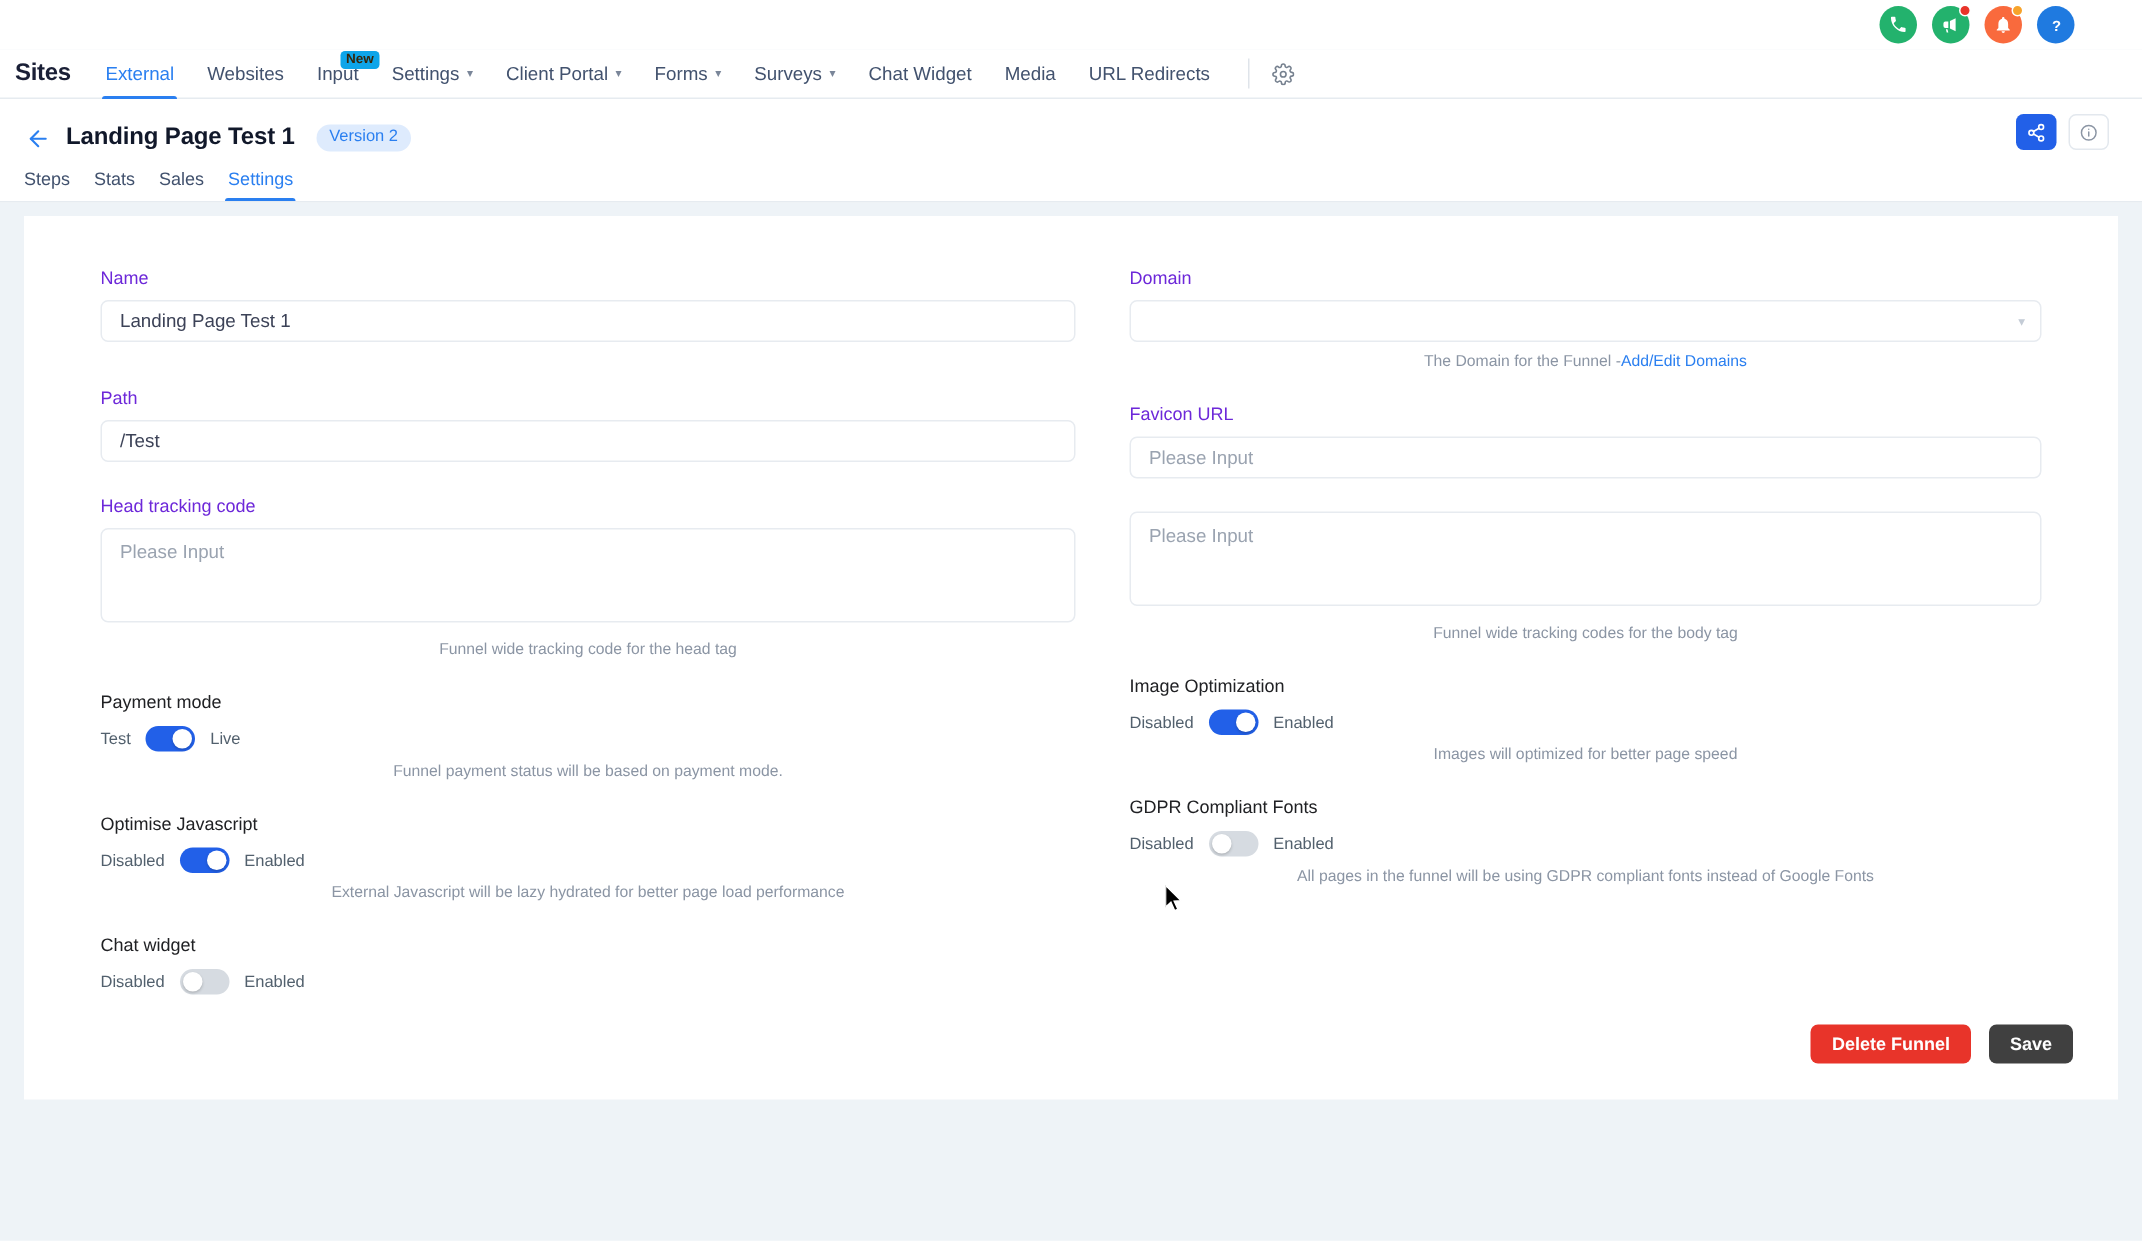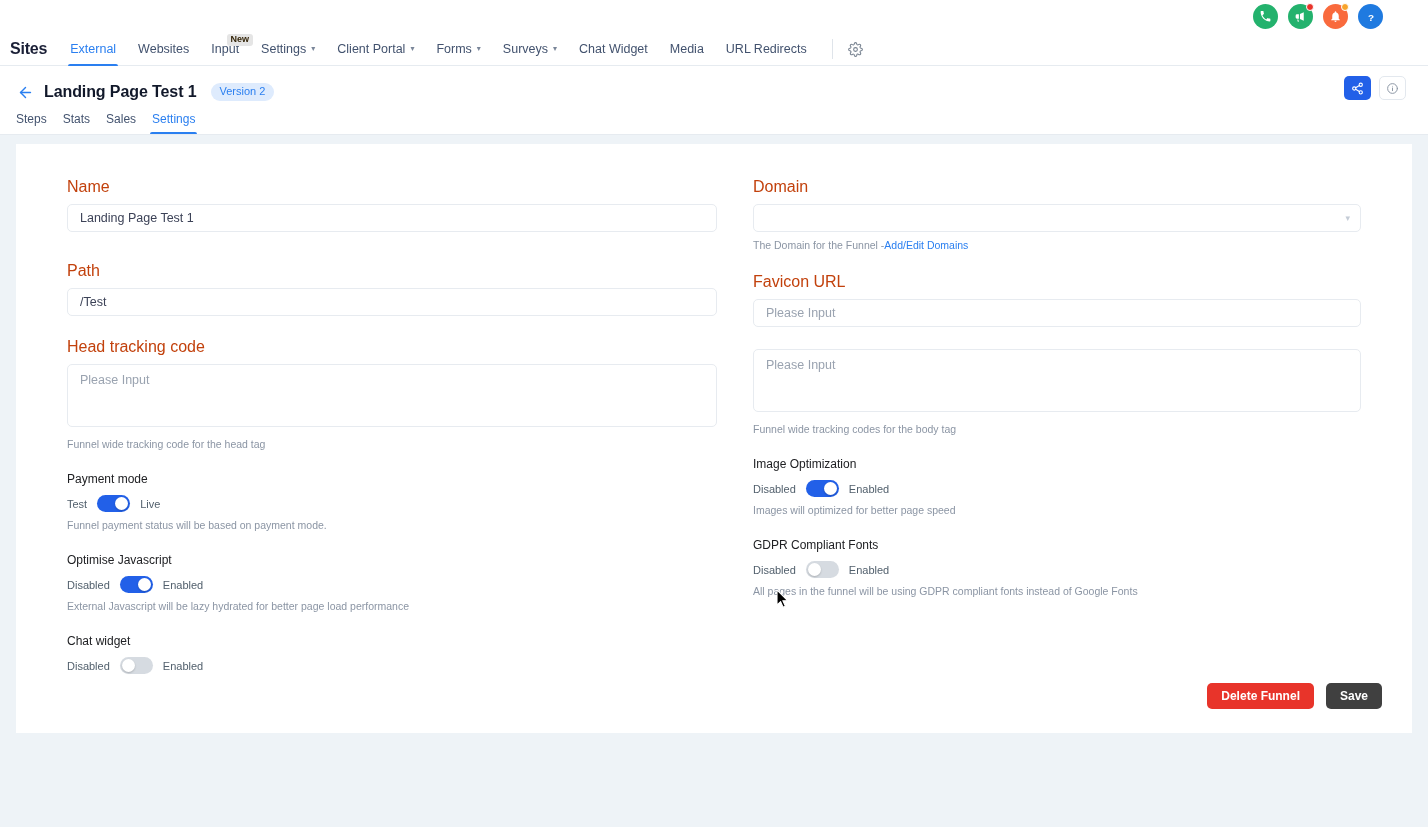--- a/index.html
+++ b/index.html
@@ -95,21 +95,21 @@
     margin-left: 5px;
     font-size: 8px;
     color: #7a8699;
     position: relative;
     top: -1px;
   }
   .new-badge {
     position: absolute;
     top: 1px;
     right: -3px;
-    background: #e5e5e5;
+    background: #0ea5e9;
     color: #35260a;
     font-size: 9px;
     font-weight: bold;
     border-radius: 3px;
     padding: 1px 4px 2px;
     line-height: 1;
   }
   .nav-sep {
     width: 1px;
     height: 20px;
@@ -217,22 +217,22 @@
     position: relative;
   }
   .form-grid {
     padding: 34px 51px 0 51px;
     display: grid;
     grid-template-columns: 650px 1fr;
     column-gap: 36px;
   }
   .field { margin-bottom: 0; }
   .field-label {
-    font-size: 16px;
-    color: #c2410c;
+    font-size: 12px;
+    color: #6d28d9;
     margin-bottom: 8px;
     display: block;
   }
   .text-input {
     width: 100%;
     height: 28px;
     border: 1px solid #e7ebf0;
     border-radius: 5px;
     background: #fff;
     font-size: 12.5px;
@@ -248,20 +248,21 @@
     right: 11px;
     top: 9px;
     color: #c4ccd6;
     font-size: 9px;
     pointer-events: none;
   }
   .helper {
     font-size: 10.5px;
     color: #8b95a4;
     margin-top: 7px;
+    text-align: center;
   }
   .helper a {
     color: #2a7ff0;
     text-decoration: none;
   }
   .textarea {
     width: 100%;
     height: 63px;
     border: 1px solid #e7ebf0;
     border-radius: 5px;

